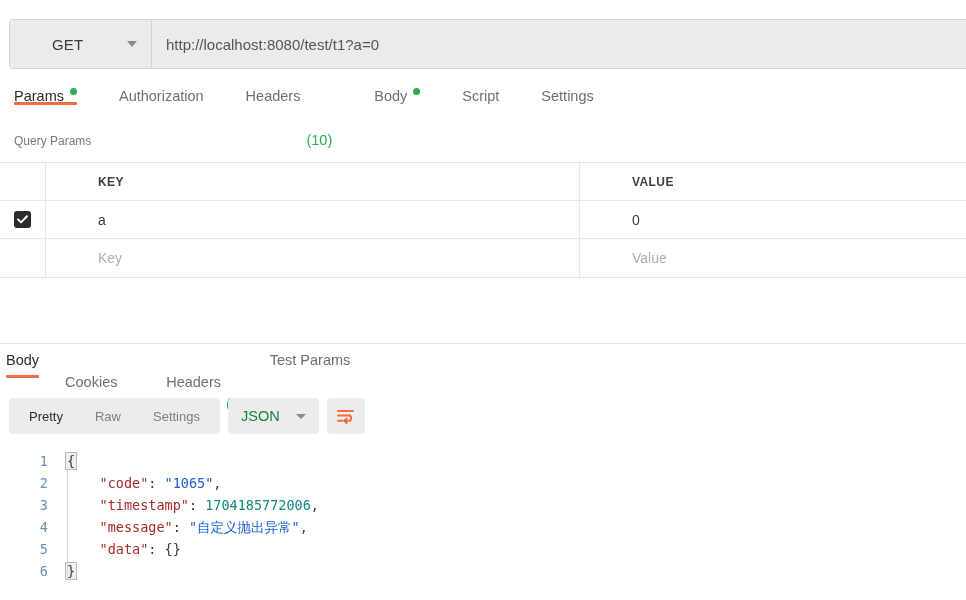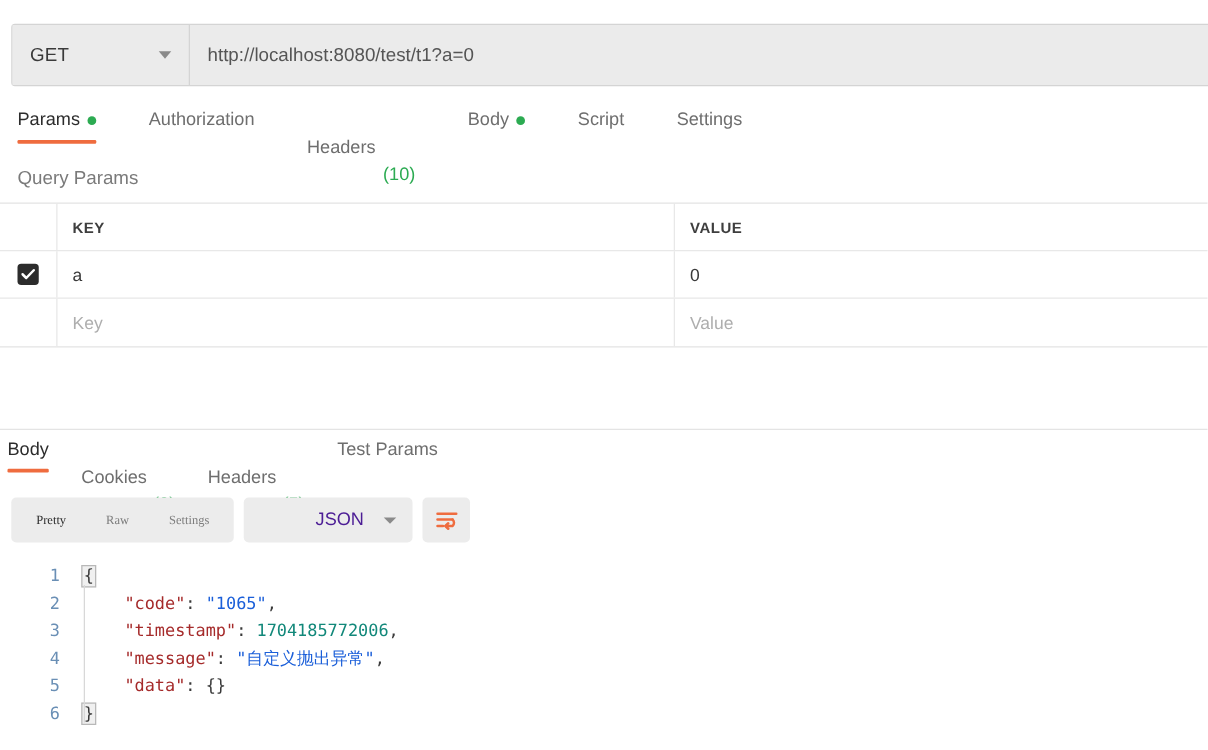--- a/index.html
+++ b/index.html
@@ -28,20 +28,21 @@
     padding: 0 14px;
     border-right: 1px solid #d4d4d4;
     background: #ebebeb;
     cursor: pointer;
   }
   .method-label {
     font-size: 15px;
     color: #3a3a3a;
     flex: 1;
     letter-spacing: 0.2px;
+    margin-left: 28px;
   }
   .caret-down {
     width: 0; height: 0;
     border-left: 5.5px solid transparent;
     border-right: 5.5px solid transparent;
     border-top: 6px solid #8a8a8a;
   }
   .url-input {
     flex: 1;
     display: flex;
@@ -59,23 +60,23 @@
   .req-tabs {
     position: absolute;
     left: 0; top: 88px;
     width: 966px; height: 33px;
     display: flex;
     align-items: flex-start;
   }
   .req-tab {
     position: relative;
     display: flex;
-    align-items: center;
+    align-items: flex-start;
     gap: 6px;
-    padding: 0 0 11px 0;
+    padding: 0 0 1px 0;
     margin-right: 42px;
     font-size: 14.5px;
     color: #6e6e6e;
     cursor: pointer;
     white-space: nowrap;
   }
   .req-tab:first-child { margin-left: 14px; }
   .req-tab.active { color: #2c2c2c; }
   .req-tab.active::after {
     content: "";
@@ -90,34 +91,35 @@
     width: 7px; height: 7px;
     border-radius: 50%;
     background: #2cab52;
   }
   .count { color: #2cab52; margin-top: 44px; }
 
   
   .params-title {
     position: absolute;
     left: 14px; top: 134px;
-    font-size: 15px;
+    font-size: 12px;
     color: #7a7a7a;
   }
   .params-table {
     position: absolute;
     left: 0; top: 162px;
     width: 966px;
     border-top: 1px solid #e4e4e4;
     border-bottom: 1px solid #e4e4e4;
   }
   .ptr {
     display: flex;
     height: 38px;
     border-bottom: 1px solid #e8e8e8;
+    gap: 40px;
   }
   .ptr:last-child { border-bottom: none; }
   .pc {
     display: flex;
     align-items: center;
     border-right: 1px solid #e8e8e8;
     padding: 0 12px;
     font-size: 14px;
     overflow: hidden;
     white-space: nowrap;
@@ -197,39 +199,38 @@
     background: #ececec;
     border-radius: 4px;
     height: 36px;
     padding: 0 4px;
   }
   .seg {
     padding: 0 16px;
     height: 28px;
     display: flex;
     align-items: center;
-    font-size: 10px;
+    font-size: 13px;
     color: #7d7d7d;
     border-radius: 3px;
     cursor: pointer;
     white-space: nowrap;
-    font-family: Liberation Serif, serif;
   }
   .seg.active { color: #2c2c2c; }
   .fmt-select {
     display: flex;
     align-items: center;
     gap: 16px;
     background: #ececec;
     border-radius: 4px;
     height: 36px;
     padding: 0 13px;
     cursor: pointer;
   }
-  .fmt-label { font-size: 14.5px; color: #4c1d95; margin-left: 44px; }
+  .fmt-label { font-size: 14.5px; color: #15803d; }
   .caret-sm {
     width: 0; height: 0;
     border-left: 5px solid transparent;
     border-right: 5px solid transparent;
     border-top: 5.5px solid #8a8a8a;
   }
   .wrap-btn {
     width: 38px; height: 36px;
     background: #ececec;
     border-radius: 4px;

